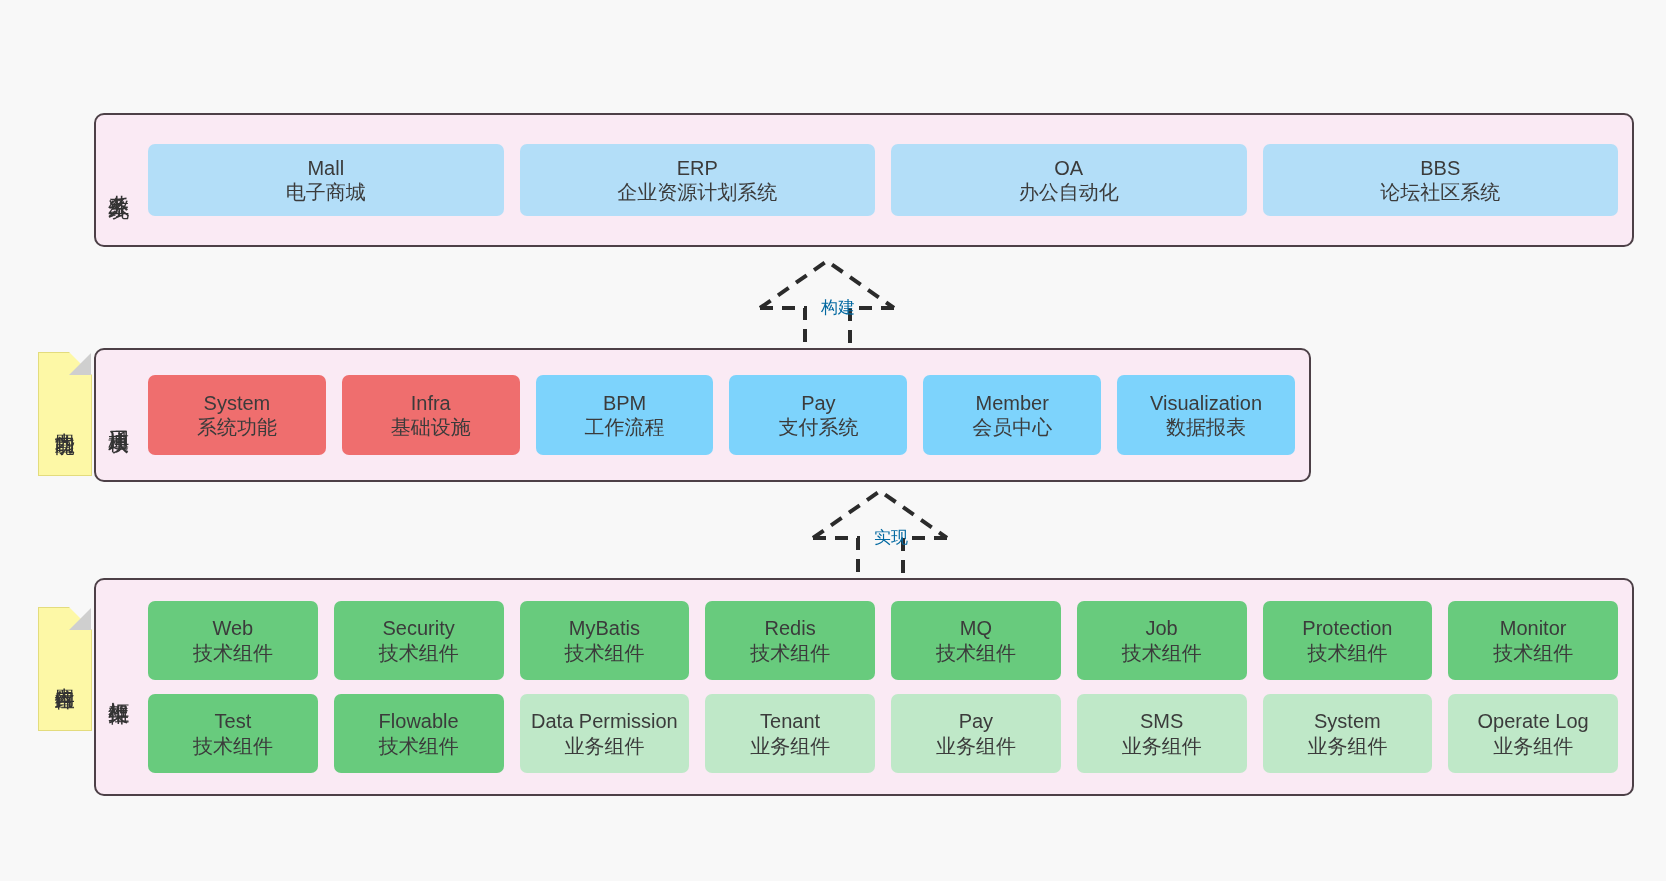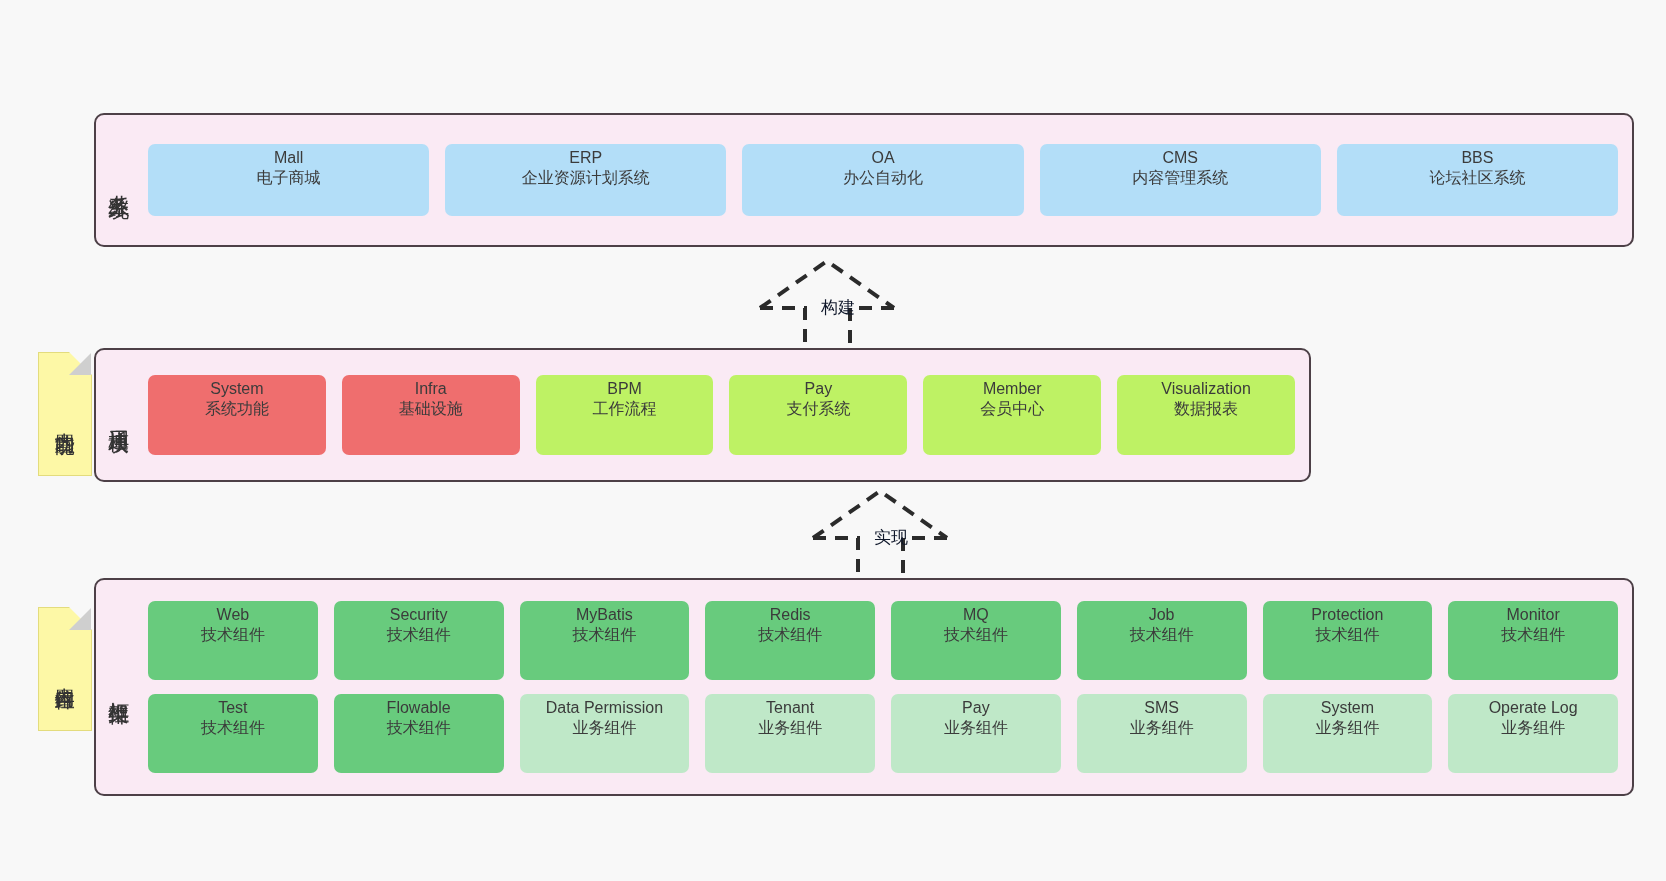--- a/index.html
+++ b/index.html
@@ -54,34 +54,34 @@
     flex-direction: row;
     gap: 16px;
     align-items: stretch;
   }
   .cell {
     flex: 1 1 0;
     border-radius: 7px;
     display: flex;
     flex-direction: column;
     align-items: center;
-    justify-content: flex-start;
+    justify-content: center;
     text-align: center;
-    font-size: 16px;
+    font-size: 20px;
     color: #3b3b3b;
     line-height: 1.22;
     padding: 4px 6px;
   }
   .cell .en { display: block; }
   .cell .cn { display: block; }
 
   
   .c-blue        { background: #b3def8; }
   .c-red         { background: #ef6e6e; }
-  .c-pink        { background: #bef264; }
+  .c-pink        { background: #7dd3fc; }
   .c-green       { background: #68cb7d; }
   .c-lightgreen  { background: #bfe8c8; }
 
   
   #layer-business { left: 94px;  top: 113px; width: 1540px; height: 134px; }
   #layer-modules  { left: 94px;  top: 348px; width: 1217px; height: 134px; }
   #layer-frame    { left: 94px;  top: 578px; width: 1540px; height: 218px; }
 
   #layer-business .cell { height: 72px; }
   #layer-modules  .cell { height: 80px; }
@@ -130,21 +130,21 @@
     position: absolute;
     width: 180px;
     height: 100px;
   }
   #arrow-build   { left: 755px; top: 256px; }
   #arrow-impl    { left: 808px; top: 486px; }
   .arrow-wrap svg { display: block; width: 100%; height: 100%; }
   .arrow-label {
     position: absolute;
     font-size: 17px;
-    color: #0f172a;
+    color: #0369a1;
     background: transparent;
     white-space: nowrap;
   }
   #arrow-build .arrow-label { left: 66px; top: 40px; }
   #arrow-impl  .arrow-label { left: 66px; top: 40px; }
 </style>
 </head>
 <body>
 
 <div id="canvas">
@@ -159,24 +159,20 @@
         </div>
         <div class="cell c-blue">
           <span class="en">ERP</span>
           <span class="cn">企业资源计划系统</span>
         </div>
         <div class="cell c-blue">
           <span class="en">OA</span>
           <span class="cn">办公自动化</span>
         </div>
         <div class="cell c-blue">
-          <span class="en">CMS</span>
-          <span class="cn">内容管理系统</span>
-        </div>
-        <div class="cell c-blue">
           <span class="en">BBS</span>
           <span class="cn">论坛社区系统</span>
         </div>
       </div>
     </div>
   </div>
 
   <div class="arrow-wrap" id="arrow-build">
     <svg viewBox="0 0 180 100" xmlns="http://www.w3.org/2000/svg">
       <path d="M 5 52 L 72 5 L 139 52" fill="none" stroke="#2b2b2b" stroke-width="4" stroke-dasharray="13 9" stroke-linecap="butt"></path>

